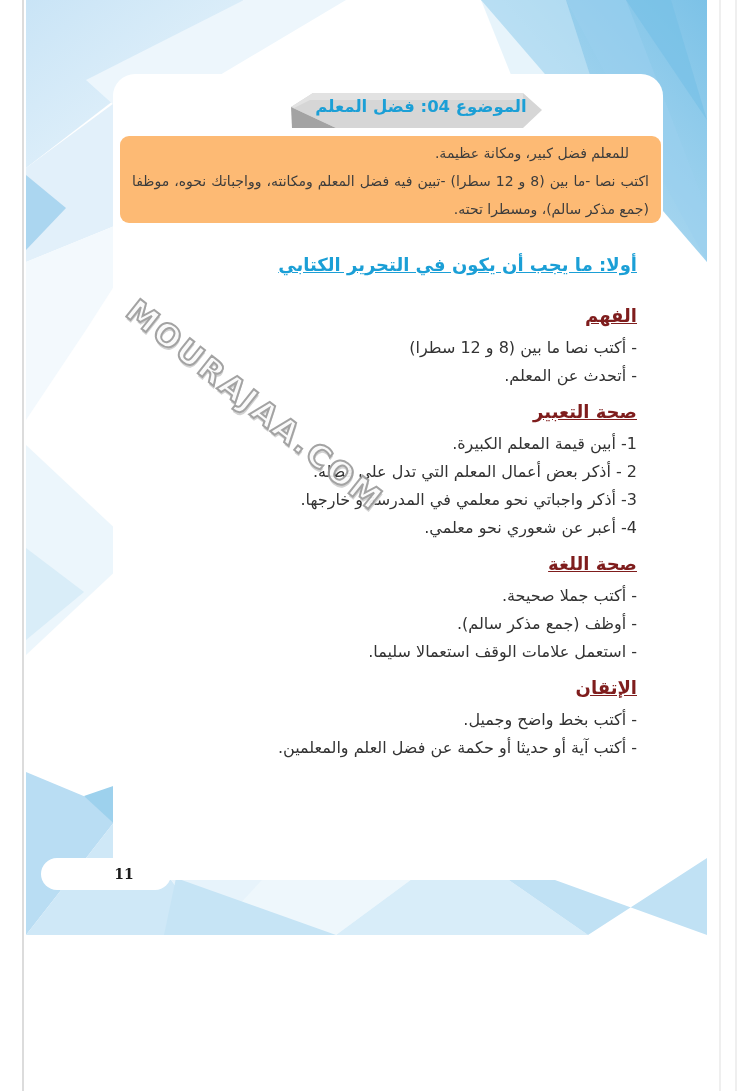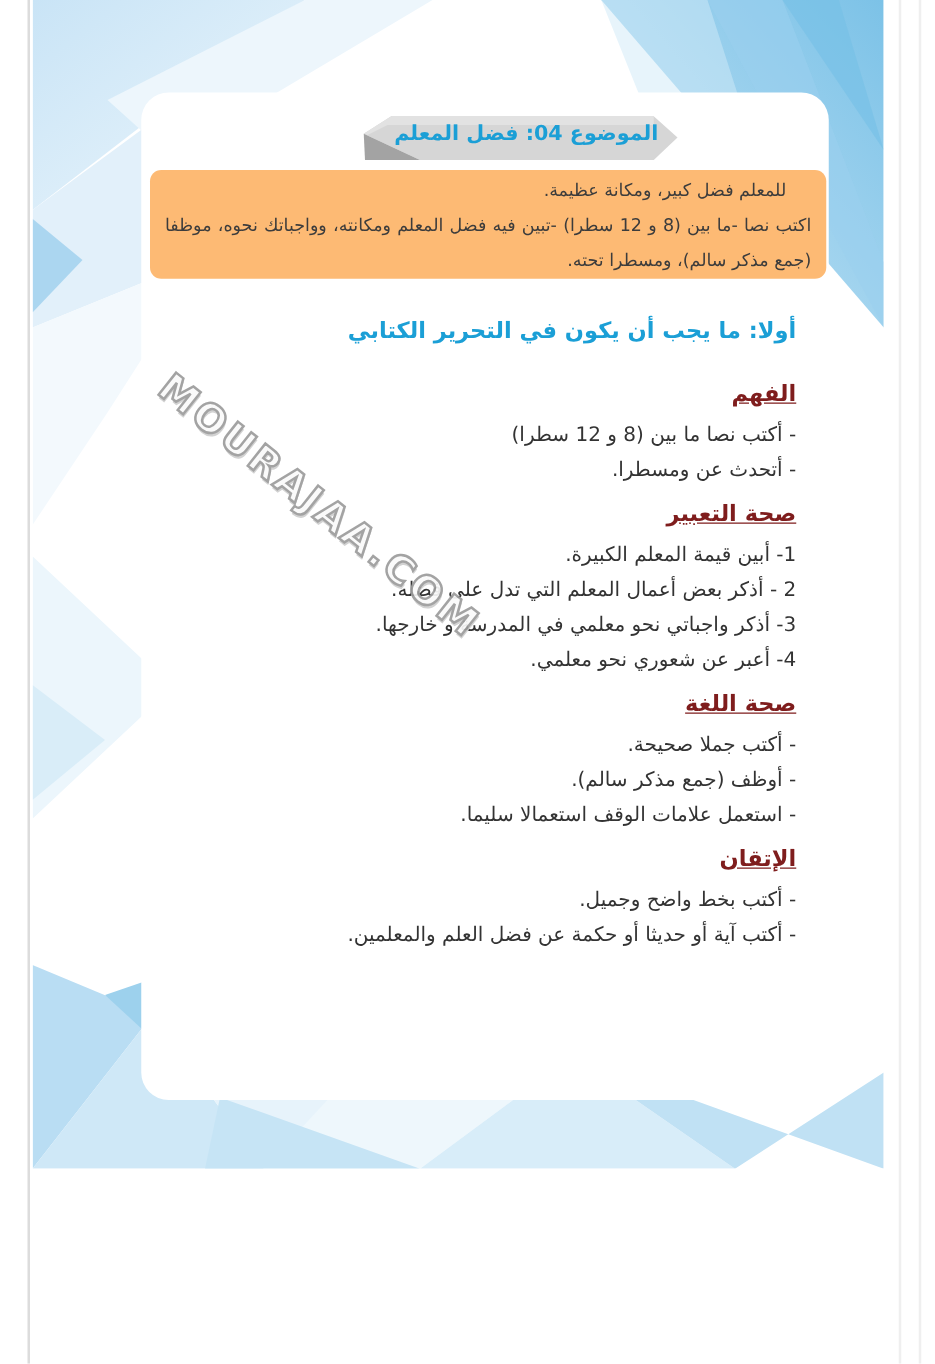--- a/index.html
+++ b/index.html
@@ -32,21 +32,21 @@
   }
   .brief .l1{text-align:right;padding:0 32px 0 14px;}
   .brief .l2{text-align:justify;text-align-last:justify;padding:0 12px;}
   .brief .l3{text-align:right;padding:0 12px;}
 
   .content{
     position:absolute;left:60px;top:252px;width:551px;z-index:2;
     direction:rtl;text-align:right;color:#333333;
   }
   .main-heading{
-    color:#1b9fd6;font-size:18px;font-weight:bold;margin:0 0 26px 0;line-height:26px;
+    color:#1b9fd6;font-size:18px;font-weight:bold;margin:0 0 26px 0;line-height:26px;text-decoration:underline;
   }
   .sec{margin:0 0 10px 0;}
   .sec-title{color:#7f1d1d;font-size:18px;font-weight:bold;margin:0 0 6px 0;line-height:24px;text-decoration:underline;}
   .item{font-size:16px;line-height:28px;}
 
   .watermark{
     position:absolute;left:116px;top:292px;z-index:5;
     transform:rotate(38.5deg);transform-origin:0 0;
     font-size:31px;font-weight:bold;letter-spacing:3px;white-space:nowrap;
     color:#fafafa;-webkit-text-stroke:2px #9c9c9c;text-shadow:2px 2px 0 #cfcfcf;
@@ -117,21 +117,21 @@
     <div class="l2">اكتب نصا -ما بين (8 و 12 سطرا) -تبين فيه فضل المعلم ومكانته، وواجباتك نحوه، موظفا</div>
     <div class="l3">(جمع مذكر سالم)، ومسطرا تحته.</div>
   </div>
 
   <div class="content">
     <h2 class="main-heading">أولا: ما يجب أن يكون في التحرير الكتابي</h2>
 
     <div class="sec">
       <h3 class="sec-title">الفهم</h3>
       <div class="item">- أكتب نصا ما بين (8 و 12 سطرا)</div>
-      <div class="item">- أتحدث عن ومسطرا.</div>
+      <div class="item">- أتحدث عن المعلم.</div>
     </div>
 
     <div class="sec">
       <h3 class="sec-title">صحة التعبير</h3>
       <div class="item">1- أبين قيمة المعلم الكبيرة.</div>
       <div class="item">2 - أذكر بعض أعمال المعلم التي تدل على فضله.</div>
       <div class="item">3- أذكر واجباتي نحو معلمي في المدرسة و خارجها.</div>
       <div class="item">4- أعبر عن شعوري نحو معلمي.</div>
     </div>
 
@@ -144,14 +144,17 @@
 
     <div class="sec">
       <h3 class="sec-title">الإتقان</h3>
       <div class="item">- أكتب بخط واضح وجميل.</div>
       <div class="item">- أكتب آية أو حديثا أو حكمة عن فضل العلم والمعلمين.</div>
     </div>
   </div>
 
   <div class="watermark">MOURAJAA.COM</div>
 
+  <div class="pill">
+    <span>11</span>
+  </div>
 
 </div>
 
 </body></html>

